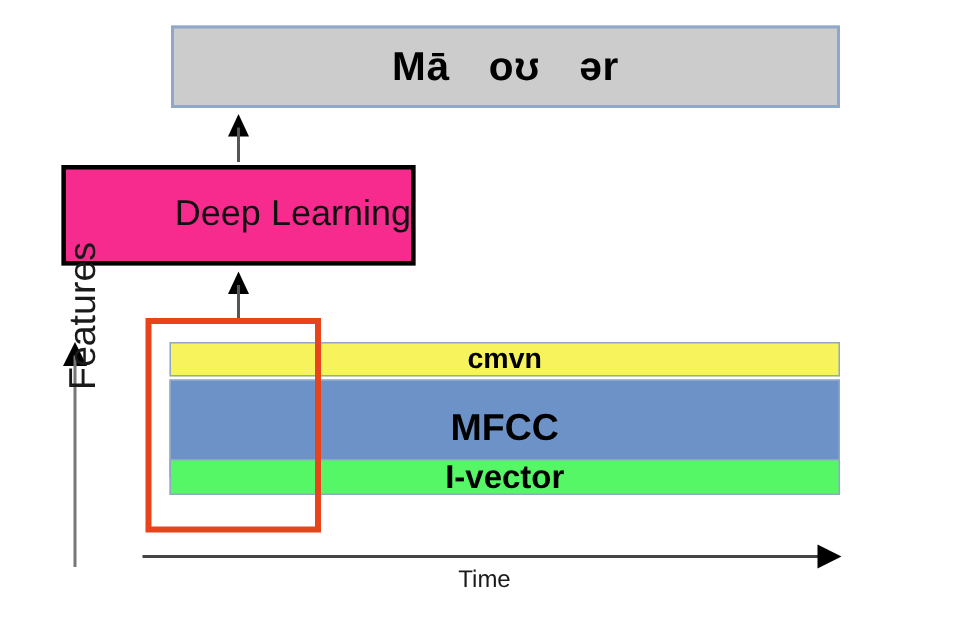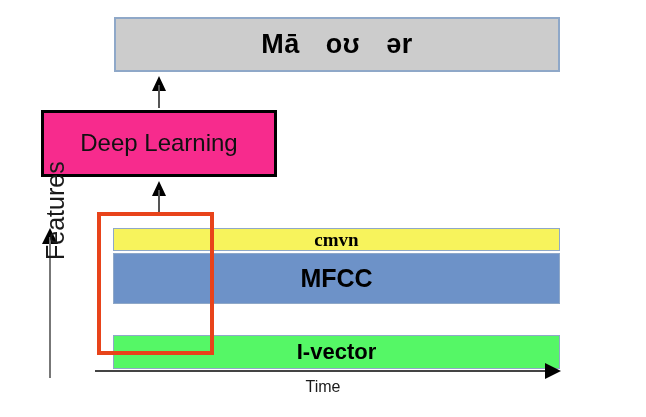--- a/index.html
+++ b/index.html
@@ -47,21 +47,21 @@
     position: absolute;
     left: 41px;
     top: 110px;
     width: 236px;
     height: 67px;
     background: #f72b8d;
     border: 3px solid #000000;
     box-sizing: border-box;
     display: flex;
     flex-direction: column;
-    align-items: center;
+    align-items: flex-end;
     justify-content: center;
     line-height: 1.18;
   }
   .dl-line {
     color: #111111;
     font-size: 24px;
     font-weight: normal;
   }
 
   
@@ -185,34 +185,32 @@
     align-items: center;
     justify-content: center;
     color: #000000;
     font-weight: bold;
   }
   #band-cmvn {
     top: 228px;
     height: 23px;
     background: #f7f35c;
     font-size: 19px;
-    font-family: Liberation Serif, serif;
   }
   #band-mfcc {
     top: 253px;
-    height: 51px;
+    height: 65px;
     background: #6d92c8;
     font-size: 25px;
   }
   #band-ivector {
     top: 306px;
-    height: 34px;
+    height: 24px;
     background: #55f766;
     font-size: 22px;
-    margin-top: 29px;
   }
 
   
   #selection-frame {
     position: absolute;
     left: 97px;
     top: 212px;
     width: 117px;
     height: 143px;
     border: 4px solid #e8431a;

